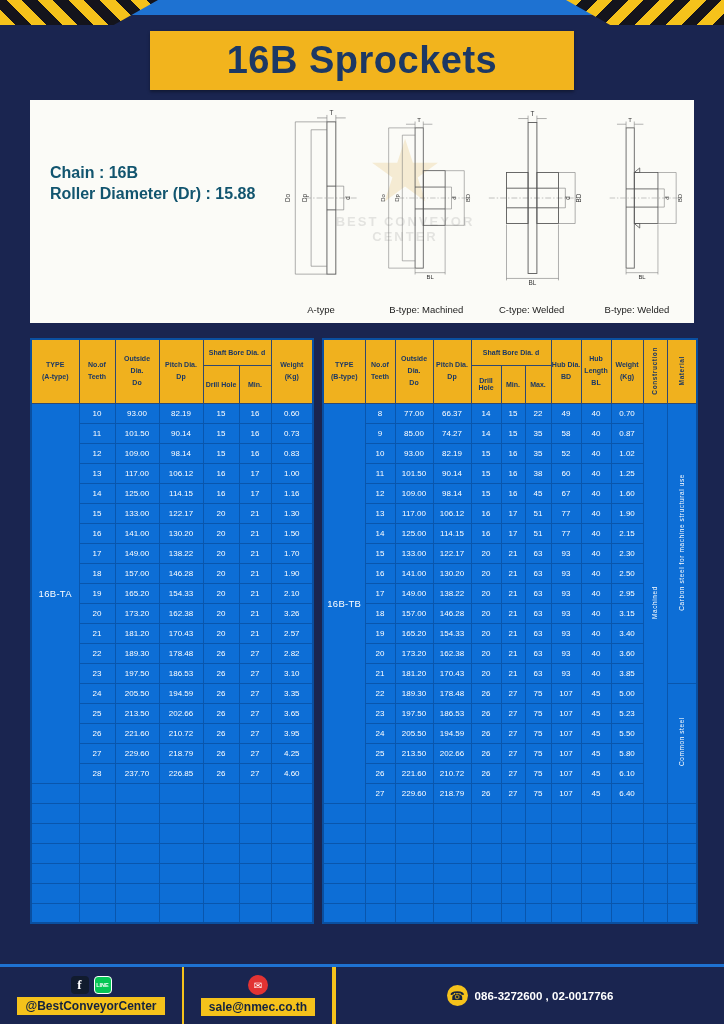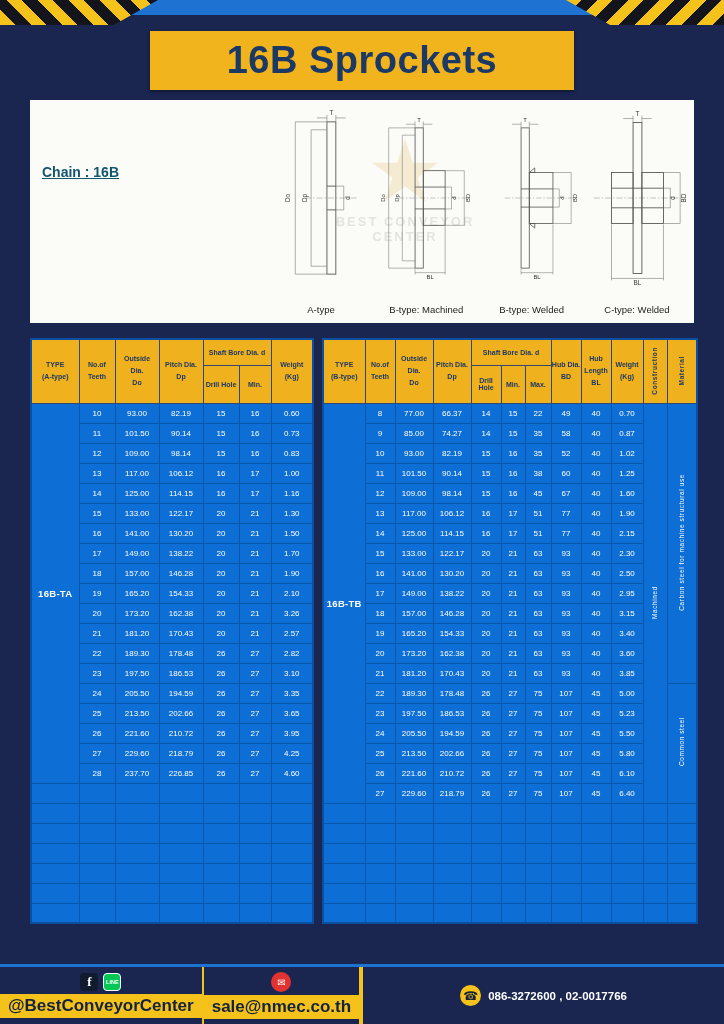--- a/index.html
+++ b/index.html
@@ -26,21 +26,21 @@
   
   .banner {
     position:absolute; top:31px; left:150px; width:424px; height:59px;
     background:#f2b41d; display:flex; align-items:center; justify-content:center;
     box-shadow: 0 2px 3px rgba(0,0,0,.35);
   }
   .banner h1 { font-size:38px; font-weight:bold; color:#1c3864; letter-spacing:.5px; }
 
   
   .panel { position:absolute; top:100px; left:30px; width:664px; height:223px; background:#fbfbf7; }
-  .specs { position:absolute; left:12px; top:62px; font-size:14px; font-weight:bold; color:#12556f; line-height:21px; white-space:nowrap;text-decoration:underline; }
+  .specs { position:absolute; left:20px; top:62px; font-size:16px; font-weight:bold; color:#12556f; line-height:21px; white-space:nowrap; }
   .watermark { position:absolute; left:280px; top:28px; width:190px; text-align:center; opacity:.16; pointer-events:none; }
   .watermark .star { font-size:86px; line-height:86px; color:#d89c1e; }
   .watermark .wm-text { font-size:13px; font-weight:bold; color:#6b6b6b; letter-spacing:2px; }
   .drawings { position:absolute; left:240px; top:10px; right:6px; bottom:8px; display:flex; justify-content:space-between; }
   .drawing { width:102px; display:flex; flex-direction:column; align-items:center; }
   .drawing svg { width:100%; height:178px; }
   .caption { font-size:9.5px; color:#1b1b1b; margin-top:18px; white-space:nowrap; }
   .ln { stroke:#555; stroke-width:.9; fill:none; }
   .dim { stroke:#777; stroke-width:.6; fill:none; }
   .cl { stroke:#999; stroke-width:.6; fill:none; stroke-dasharray:6 2 1.5 2; }
@@ -57,41 +57,41 @@
   }
   thead tr:nth-child(1) { height:26px; }
   thead tr:nth-child(2) { height:38px; }
   .th-stack { display:flex; flex-direction:column; justify-content:center; gap:4px; }
   .th-stack div { line-height:8px; }
   tbody td {
     background:#0d6ed6; color:#fff; font-size:8px; text-align:center;
     vertical-align:middle; border:1px solid #0956ad; height:20px; padding:0;
     overflow:hidden;
   }
-  td.type-cell { font-size:9.5px; font-weight:bold; letter-spacing:.3px; }
+  td.type-cell { font-size:9.5px; font-weight:normal; letter-spacing:.3px; }
   .vtext {
     display:inline-block; writing-mode:vertical-rl; transform:rotate(180deg);
     white-space:nowrap; font-size:6.5px; letter-spacing:.6px; line-height:1.1;
   }
   thead .vtext { font-size:6.5px; font-weight:bold; }
 
   
   .footer {
     position:absolute; left:0; right:0; bottom:0; height:60px;
     background:#1a2550; border-top:3px solid #1e72d2;
     display:flex; align-items:stretch;
   }
   .f-sec { display:flex; flex-direction:column; align-items:center; justify-content:center; gap:3px; }
   .f-sec.social { flex:0 0 182px; }
   .f-sec.email  { flex:0 0 148px; }
   .f-sec.web    { flex:0 0 214px; }
   .f-sec.phone  { flex:1; flex-direction:row; gap:7px; }
   .divider { width:2px; background:#f5c21b; }
   .icon-row { display:flex; gap:5px; align-items:center; }
-  .ybox { background:#f5c21b; color:#13223f; font-weight:bold; font-size:17px; padding:2px 8px; white-space:nowrap; }
+  .ybox { background:#f5c21b; color:#13223f; font-weight:bold; font-size:12px; padding:2px 8px; white-space:nowrap; }
   .fb-icon {
     width:18px; height:18px; border-radius:4px; background:#111b2e; color:#fff;
     font-family:"Liberation Serif",serif; font-weight:bold; font-size:13px;
     display:flex; align-items:center; justify-content:center;
   }
   .line-icon {
     width:18px; height:18px; border-radius:4px; background:#06c755; color:#fff;
     font-size:5.5px; font-weight:bold; display:flex; align-items:center; justify-content:center;
     border:1px solid #fff;
   }
@@ -121,20 +121,21 @@
 </div>
 
 <div class="panel">
   <div class="watermark">
     <div class="star">★</div>
     <div class="wm-text">BEST CONVEYOR CENTER</div>
   </div>
 
   <div class="specs">
     <div>Chain : 16B</div>
+    <div>Roller Diameter (Dr) : 15.88</div>
   </div>
 
   <div class="drawings">
 
     <div class="drawing">
       <svg viewBox="0 0 100 178">
         <line class="cl" x1="34" y1="89" x2="86" y2="89"></line>
         <rect class="ln" x="56" y="12" width="9" height="154"></rect>
         <line class="ln" x1="56" y1="77" x2="65" y2="77"></line>
         <line class="ln" x1="56" y1="101" x2="65" y2="101"></line>
@@ -189,20 +190,49 @@
         <text transform="rotate(-90 104 89)" x="104" y="89" text-anchor="middle">BD</text>
         <line class="dim" x1="44" y1="167" x2="44" y2="173"></line>
           <line class="dim" x1="77" y1="120" x2="77" y2="173"></line>
         <line class="dim" x1="44" y1="171" x2="77" y2="171"></line>
         <text x="60.5" y="177.5" text-anchor="middle">BL</text>
       </svg>
       <div class="caption">B-type: Machined</div>
     </div>
 
     <div class="drawing">
+      <svg viewBox="0 0 104 178">
+        <line class="cl" x1="8" y1="89" x2="98" y2="89"></line>
+        <rect class="ln" x="48" y="12" width="9" height="154"></rect>
+        <rect class="ln" x="26" y="63" width="22" height="52"></rect>
+        <rect class="ln" x="57" y="63" width="22" height="52"></rect>
+        <line class="ln" x1="26" y1="79" x2="79" y2="79"></line>
+        <line class="ln" x1="26" y1="99" x2="79" y2="99"></line>
+        <line class="dim" x1="48" y1="12" x2="48" y2="5"></line>
+          <line class="dim" x1="57" y1="12" x2="57" y2="5"></line>
+        <line class="dim" x1="38" y1="8" x2="48" y2="8"></line>
+          <line class="dim" x1="57" y1="8" x2="67" y2="8"></line>
+        <text x="52.5" y="5" text-anchor="middle">T</text>
+        <line class="dim" x1="86" y1="79" x2="86" y2="99"></line>
+        <line class="dim" x1="79" y1="79" x2="86" y2="79"></line>
+          <line class="dim" x1="79" y1="99" x2="86" y2="99"></line>
+        <text transform="rotate(-90 90.5 89)" x="90.5" y="89" text-anchor="middle">d</text>
+        <line class="dim" x1="96" y1="63" x2="96" y2="115"></line>
+        <line class="dim" x1="79" y1="63" x2="96" y2="63"></line>
+          <line class="dim" x1="79" y1="115" x2="96" y2="115"></line>
+        <text transform="rotate(-90 101.5 89)" x="101.5" y="89" text-anchor="middle">BD</text>
+        <line class="dim" x1="26" y1="116" x2="26" y2="173"></line>
+          <line class="dim" x1="79" y1="116" x2="79" y2="173"></line>
+        <line class="dim" x1="26" y1="171" x2="79" y2="171"></line>
+        <text x="52.5" y="177.5" text-anchor="middle">BL</text>
+      </svg>
+      <div class="caption">C-type: Welded</div>
+    </div>
+
+    <div class="drawing">
       <svg viewBox="0 0 112 178">
         <line class="cl" x1="26" y1="89" x2="106" y2="89"></line>
         <rect class="ln" x="44" y="12" width="9" height="154"></rect>
         <rect class="ln" x="53" y="61" width="26" height="56"></rect>
         <path class="ln" d="M53 61 l6 -5 v5 z"></path>
         <path class="ln" d="M53 117 l6 5 v-5 z"></path>
         <line class="ln" x1="44" y1="79" x2="79" y2="79"></line>
         <line class="ln" x1="44" y1="99" x2="79" y2="99"></line>
         <line class="dim" x1="44" y1="12" x2="44" y2="5"></line>
           <line class="dim" x1="53" y1="12" x2="53" y2="5"></line>
@@ -218,49 +248,20 @@
           <line class="dim" x1="79" y1="117" x2="99" y2="117"></line>
         <text transform="rotate(-90 105 89)" x="105" y="89" text-anchor="middle">BD</text>
         <line class="dim" x1="44" y1="167" x2="44" y2="173"></line>
           <line class="dim" x1="79" y1="118" x2="79" y2="173"></line>
         <line class="dim" x1="44" y1="171" x2="79" y2="171"></line>
         <text x="61.5" y="177.5" text-anchor="middle">BL</text>
       </svg>
       <div class="caption">B-type: Welded</div>
     </div>
 
-    <div class="drawing">
-      <svg viewBox="0 0 104 178">
-        <line class="cl" x1="8" y1="89" x2="98" y2="89"></line>
-        <rect class="ln" x="48" y="12" width="9" height="154"></rect>
-        <rect class="ln" x="26" y="63" width="22" height="52"></rect>
-        <rect class="ln" x="57" y="63" width="22" height="52"></rect>
-        <line class="ln" x1="26" y1="79" x2="79" y2="79"></line>
-        <line class="ln" x1="26" y1="99" x2="79" y2="99"></line>
-        <line class="dim" x1="48" y1="12" x2="48" y2="5"></line>
-          <line class="dim" x1="57" y1="12" x2="57" y2="5"></line>
-        <line class="dim" x1="38" y1="8" x2="48" y2="8"></line>
-          <line class="dim" x1="57" y1="8" x2="67" y2="8"></line>
-        <text x="52.5" y="5" text-anchor="middle">T</text>
-        <line class="dim" x1="86" y1="79" x2="86" y2="99"></line>
-        <line class="dim" x1="79" y1="79" x2="86" y2="79"></line>
-          <line class="dim" x1="79" y1="99" x2="86" y2="99"></line>
-        <text transform="rotate(-90 90.5 89)" x="90.5" y="89" text-anchor="middle">d</text>
-        <line class="dim" x1="96" y1="63" x2="96" y2="115"></line>
-        <line class="dim" x1="79" y1="63" x2="96" y2="63"></line>
-          <line class="dim" x1="79" y1="115" x2="96" y2="115"></line>
-        <text transform="rotate(-90 101.5 89)" x="101.5" y="89" text-anchor="middle">BD</text>
-        <line class="dim" x1="26" y1="116" x2="26" y2="173"></line>
-          <line class="dim" x1="79" y1="116" x2="79" y2="173"></line>
-        <line class="dim" x1="26" y1="171" x2="79" y2="171"></line>
-        <text x="52.5" y="177.5" text-anchor="middle">BL</text>
-      </svg>
-      <div class="caption">C-type: Welded</div>
-    </div>
-
   </div>
 </div>
 
 <div class="tables">
 
   <table class="table-a">
     <colgroup>
       <col style="width:48px">
         <col style="width:36px">
         <col style="width:44px">

